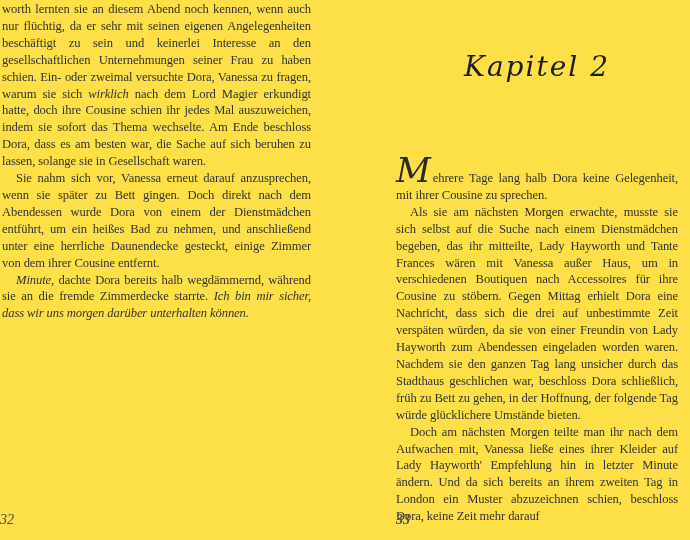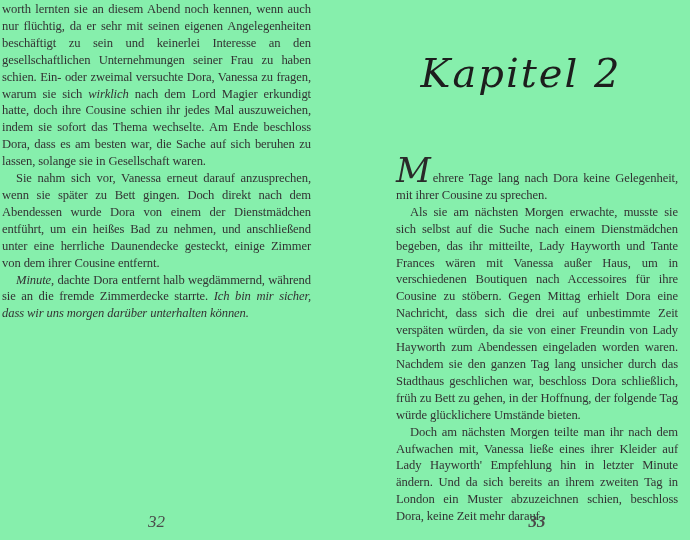--- a/index.html
+++ b/index.html
@@ -40,76 +40,76 @@
     color: #333333;
   }
   .para.indent {
     text-indent: 14px;
   }
   .para em {
     font-style: italic;
   }
   .chapter-heading {
     position: absolute;
-    left: 380px;
+    left: 396px;
     top: 50px;
     width: 282px;
     margin: 0;
     text-align: center;
     font-family: "DejaVu Serif", serif;
     font-style: italic;
     font-weight: 400;
-    font-size: 40px;
+    font-size: 28px;
     letter-spacing: 2px;
     color: #1d1d1d;
   }
   .drop-cap {
     font-family: "DejaVu Serif", serif;
     font-style: italic;
     font-size: 34px;
     line-height: 0;
     letter-spacing: 0;
     margin-right: 2px;
     color: #2a2a2a;
   }
   .page-number {
     position: absolute;
     top: 512px;
-    font-size: 17px;
+    font-size: 14px;
     font-style: italic;
     color: #4a4a4a;
-    text-align: center;
+    text-align: left;
   }
   .page-number.left {
     left: 0;
     width: 313px;
   }
   .page-number.right {
     left: 396px;
     width: 282px;
     font-weight: bold;
   }
 </style>
 </head>
 <body>
 
-<div class="spread" style="background: #86efac;">
+<div class="spread" style="background: #fde047;">
 
   <div class="page-region">
     <div class="body-text left">
         <p class="para" style="color: rgb(51, 51, 51);"><span>worth lernten sie an diesem Abend noch kennen, wenn auch nur flüchtig, da er sehr mit seinen eigenen Angelegenheiten beschäftigt zu sein und keinerlei Interesse an den gesellschaftlichen Unternehmungen seiner Frau zu haben schien. Ein- oder zweimal versuchte Dora, Vanessa zu fragen, warum sie sich </span><em>wirklich</em><span> nach dem Lord Magier erkundigt hatte, doch ihre Cousine schien ihr jedes Mal auszuweichen, indem sie sofort das Thema wechselte. Am Ende beschloss Dora, dass es am besten war, die Sache auf sich beruhen zu lassen, solange sie in Gesellschaft waren.</span></p>
         <p class="para indent" style="color: rgb(51, 51, 51);"><span>Sie nahm sich vor, Vanessa erneut darauf anzusprechen, wenn sie später zu Bett gingen. Doch direkt nach dem Abendessen wurde Dora von einem der Dienstmädchen entführt, um ein heißes Bad zu nehmen, und anschließend unter eine herrliche Daunendecke gesteckt, einige Zimmer von dem ihrer Cousine entfernt.</span></p>
-        <p class="para indent" style="color: rgb(51, 51, 51);"><em>Minute</em><span>, dachte Dora entfernt halb wegdämmernd, während sie an die fremde Zimmerdecke starrte. </span><em>Ich bin mir sicher, dass wir uns morgen darüber unterhalten können.</em></p>
+        <p class="para indent" style="color: rgb(51, 51, 51);"><em>Minute</em><span>, dachte Dora bereits halb wegdämmernd, während sie an die fremde Zimmerdecke starrte. </span><em>Ich bin mir sicher, dass wir uns morgen darüber unterhalten können.</em></p>
       </div>
     <div class="page-number left" style="color: rgb(74, 74, 74);">32</div>
   </div>
 
   <div class="page-region">
     <h1 class="chapter-heading" style="color: rgb(29, 29, 29);">Kapitel 2</h1>
     <div class="body-text right">
-        <p class="para" style="color: rgb(51, 51, 51);"><span class="drop-cap">M</span><span>ehrere Tage lang nach Dora keine Gelegenheit, mit ihrer Cousine zu sprechen.</span></p>
+        <p class="para" style="color: rgb(51, 51, 51);"><span class="drop-cap">M</span><span>ehrere Tage lang halb Dora keine Gelegenheit, mit ihrer Cousine zu sprechen.</span></p>
         <p class="para indent" style="color: rgb(51, 51, 51);"><span>Als sie am nächsten Morgen erwachte, musste sie sich selbst auf die Suche nach einem Dienstmädchen begeben, das ihr mitteilte, Lady Hayworth und Tante Frances wären mit Vanessa außer Haus, um in verschiedenen Boutiquen nach Accessoires für ihre Cousine zu stöbern. Gegen Mittag erhielt Dora eine Nachricht, dass sich die drei auf unbestimmte Zeit verspäten würden, da sie von einer Freundin von Lady Hayworth zum Abendessen eingeladen worden waren. Nachdem sie den ganzen Tag lang unsicher durch das Stadthaus geschlichen war, beschloss Dora schließlich, früh zu Bett zu gehen, in der Hoffnung, der folgende Tag würde glücklichere Umstände bieten.</span></p>
         <p class="para indent" style="color: rgb(51, 51, 51);"><span>Doch am nächsten Morgen teilte man ihr nach dem Aufwachen mit, Vanessa ließe eines ihrer Kleider auf Lady Hayworth' Empfehlung hin in letzter Minute ändern. Und da sich bereits an ihrem zweiten Tag in London ein Muster abzuzeichnen schien, beschloss Dora, keine Zeit mehr darauf</span></p>
       </div>
     <div class="page-number right" style="color: rgb(74, 74, 74);">33</div>
   </div>
 
 </div>
 
 </body></html>

